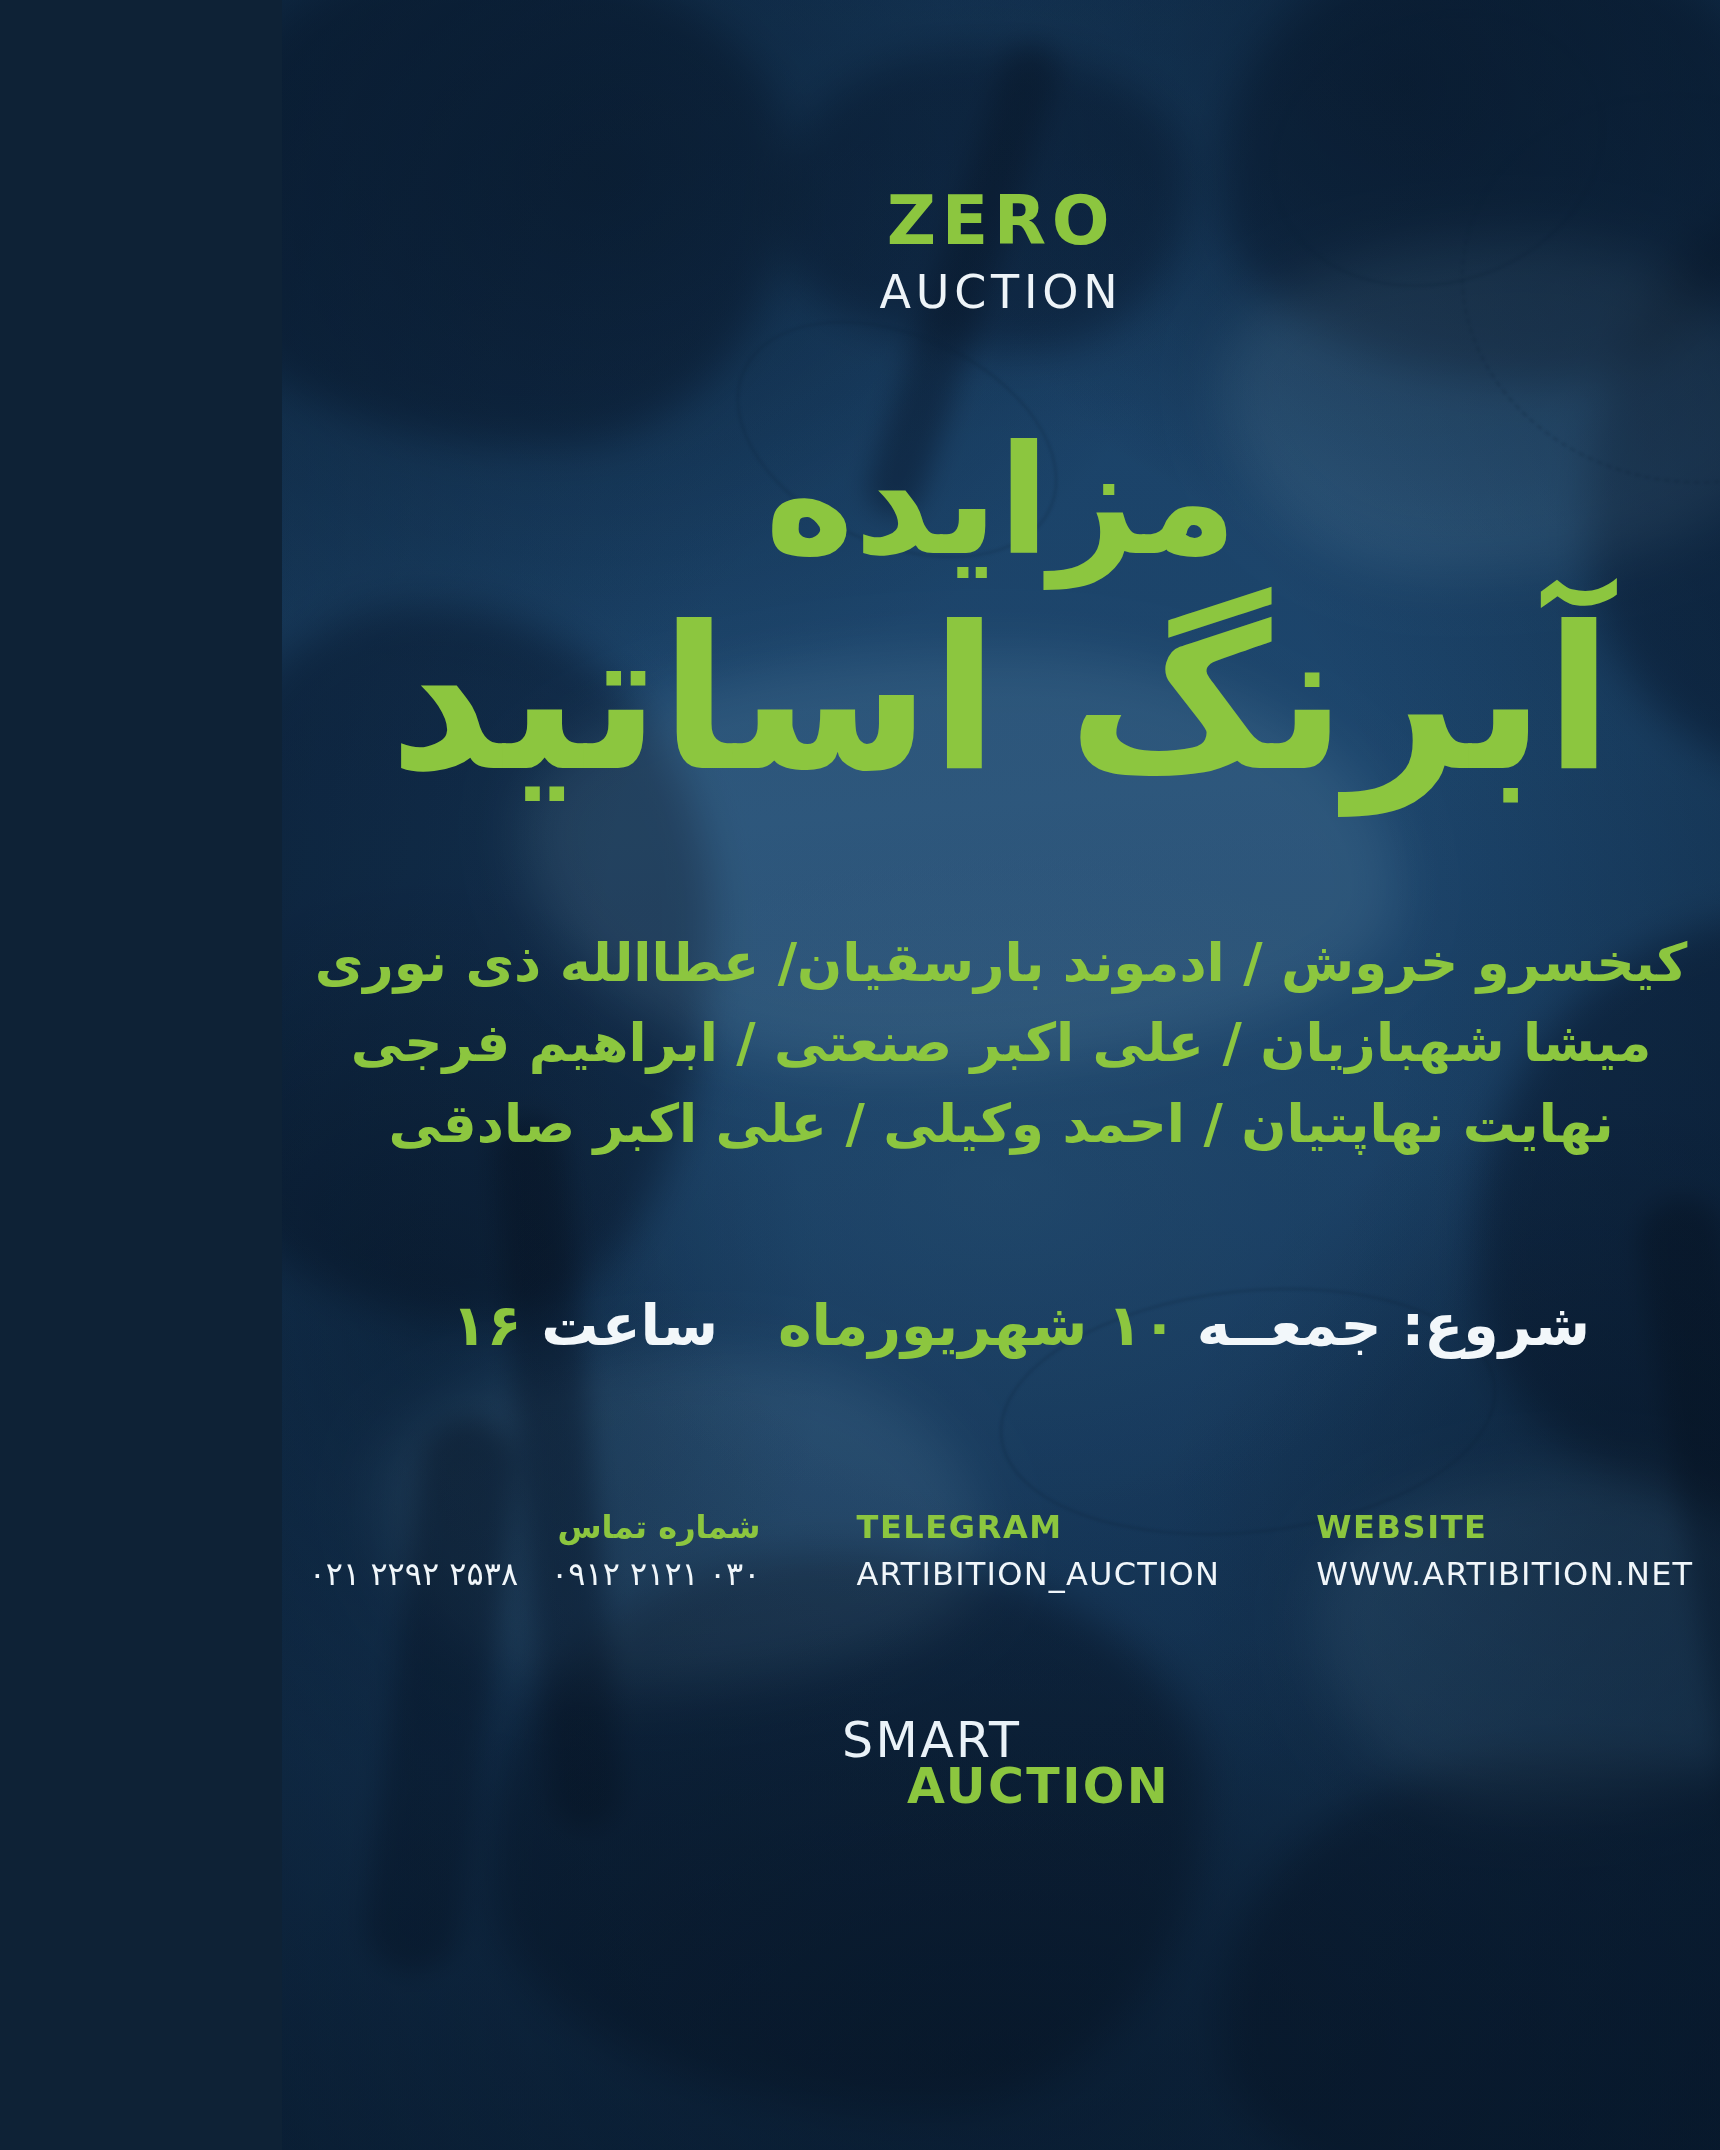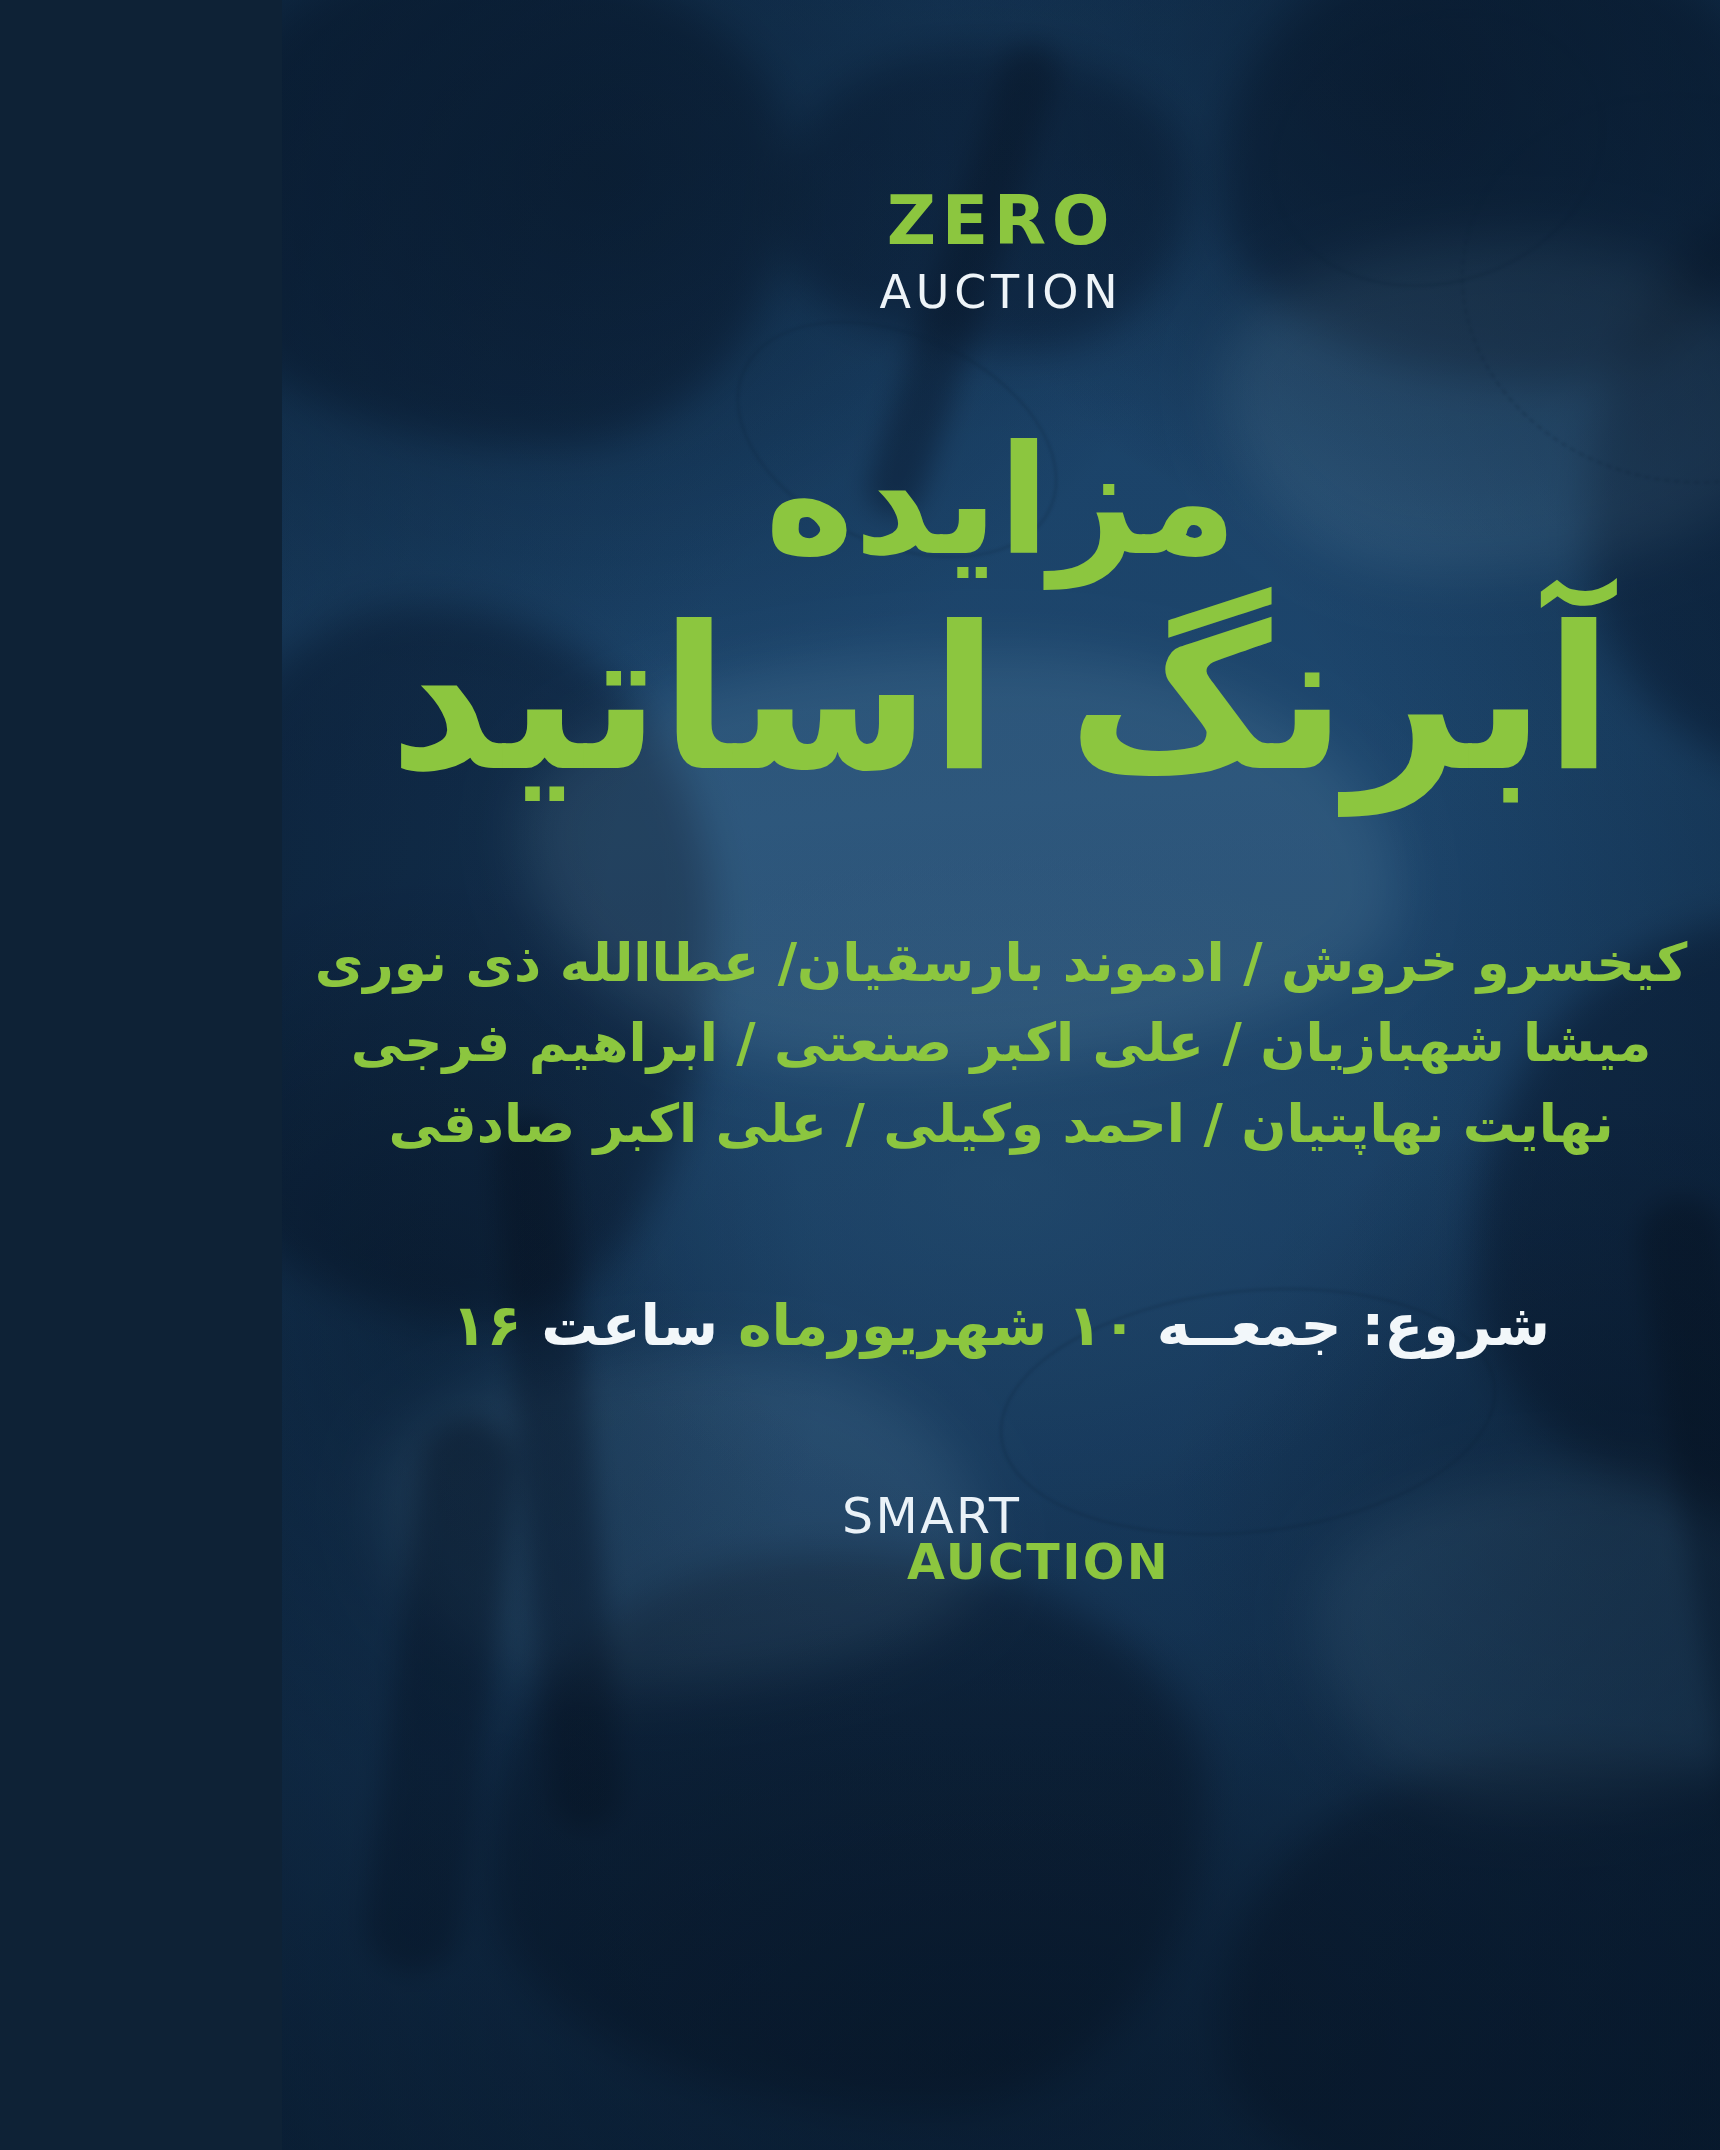--- a/index.html
+++ b/index.html
@@ -132,21 +132,21 @@
   .artists div { white-space: nowrap; }
 
   .schedule {
     margin-top: 119px;
     direction: rtl;
     color: #f2f7fa;
     font-size: 57px;
     line-height: 1.5;
     font-weight: 700;
   }
-  .schedule .hl { color: #8cc63f; }
+  .schedule .hl { color: #8cc63f; margin-left: 40px; }
   .schedule-row { white-space: nowrap; }
 
   .contacts {
     margin-top: 139px;
     width: 100%;
     display: flex;
     justify-content: center;
     align-items: flex-start;
     gap: 96px;
     direction: ltr;
@@ -253,20 +253,41 @@
     <div class="schedule">
       <div class="schedule-row">
         <span>شروع:</span>
         <span>جمعــه</span>
         <span class="hl">۱۰ شهریورماه</span>
         <span>ساعت</span>
         <span class="hl">۱۶</span>
       </div>
     </div>
 
+    <div class="contacts">
+
+      <div class="contact-block rtl">
+        <div class="contact-label">شماره تماس</div>
+        <div class="phone-row">
+          <span class="contact-value">۰۲۱ ۲۲۹۲ ۲۵۳۸</span>
+          <span class="contact-value">۰۹۱۲ ۲۱۲۱ ۰۳۰</span>
+        </div>
+      </div>
+
+      <div class="contact-block">
+        <div class="contact-label">TELEGRAM</div>
+        <div class="contact-value">ARTIBITION_AUCTION</div>
+      </div>
+
+      <div class="contact-block">
+        <div class="contact-label">WEBSITE</div>
+        <div class="contact-value">WWW.ARTIBITION.NET</div>
+      </div>
+
+    </div>
 
     <div class="smart-logo">
       <span class="smart-word">SMART</span>
       <span class="auction-word">AUCTION</span>
     </div>
 
   </div>
 </div>
 
 

